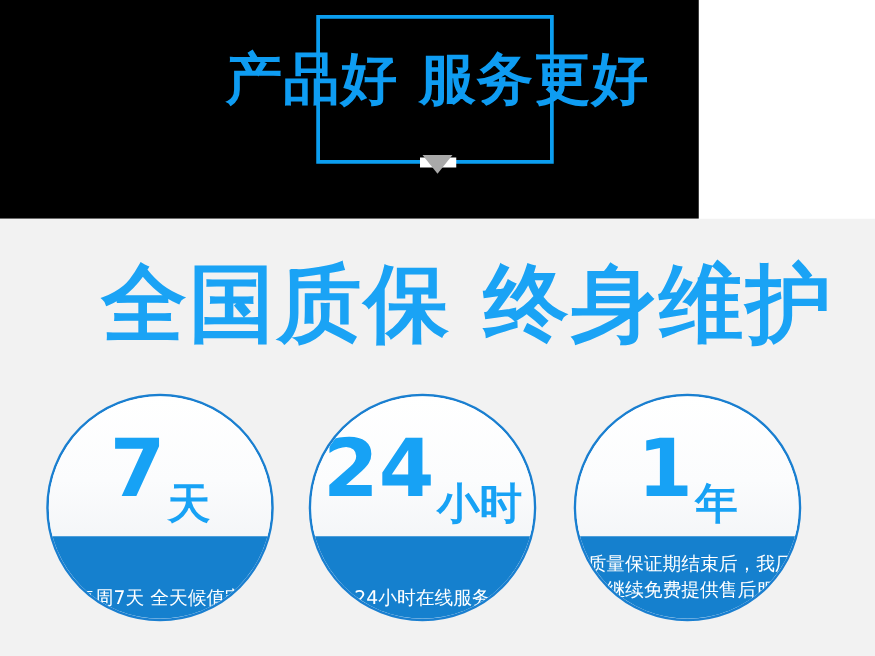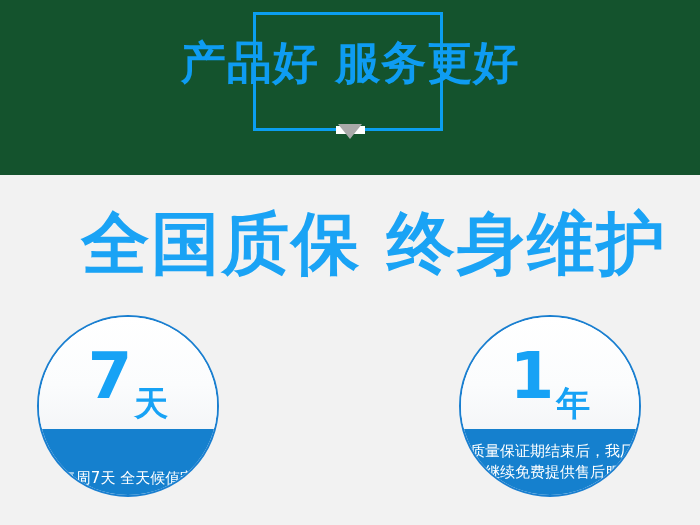--- a/index.html
+++ b/index.html
@@ -17,23 +17,23 @@
     position: relative;
     width: 700px;
     height: 525px;
   }
 
   
   .top-section {
     position: absolute;
     left: 0;
     top: 0;
-    width: 700px;
+    width: 559px;
     height: 175px;
-    background: #14532d;
+    background: #000000;
   }
   .frame {
     position: absolute;
     left: 253px;
     top: 12px;
     width: 190px;
     height: 119px;
     border: 3px solid #0b9ef0;
     box-sizing: border-box;
   }
@@ -210,20 +210,31 @@
           <div class="num-wrap">
             <span class="big-num">7</span>
             <span class="suffix">天</span>
           </div>
         </div>
         <div class="circle-bottom">
           <div class="cap">每周7天  全天候值守</div>
         </div>
       </div>
 
+      <div class="circle circle-2">
+        <div class="circle-top">
+          <div class="num-wrap">
+            <span class="big-num">24</span>
+            <span class="suffix">小时</span>
+          </div>
+        </div>
+        <div class="circle-bottom">
+          <div class="cap">24小时在线服务</div>
+        </div>
+      </div>
 
       <div class="circle circle-3">
         <div class="circle-top">
           <div class="num-wrap">
             <span class="big-num">1</span>
             <span class="suffix">年</span>
           </div>
         </div>
         <div class="circle-bottom">
           <div class="cap-multiline">质量保证期结束后，我厂将继续免费提供售后服务</div>

